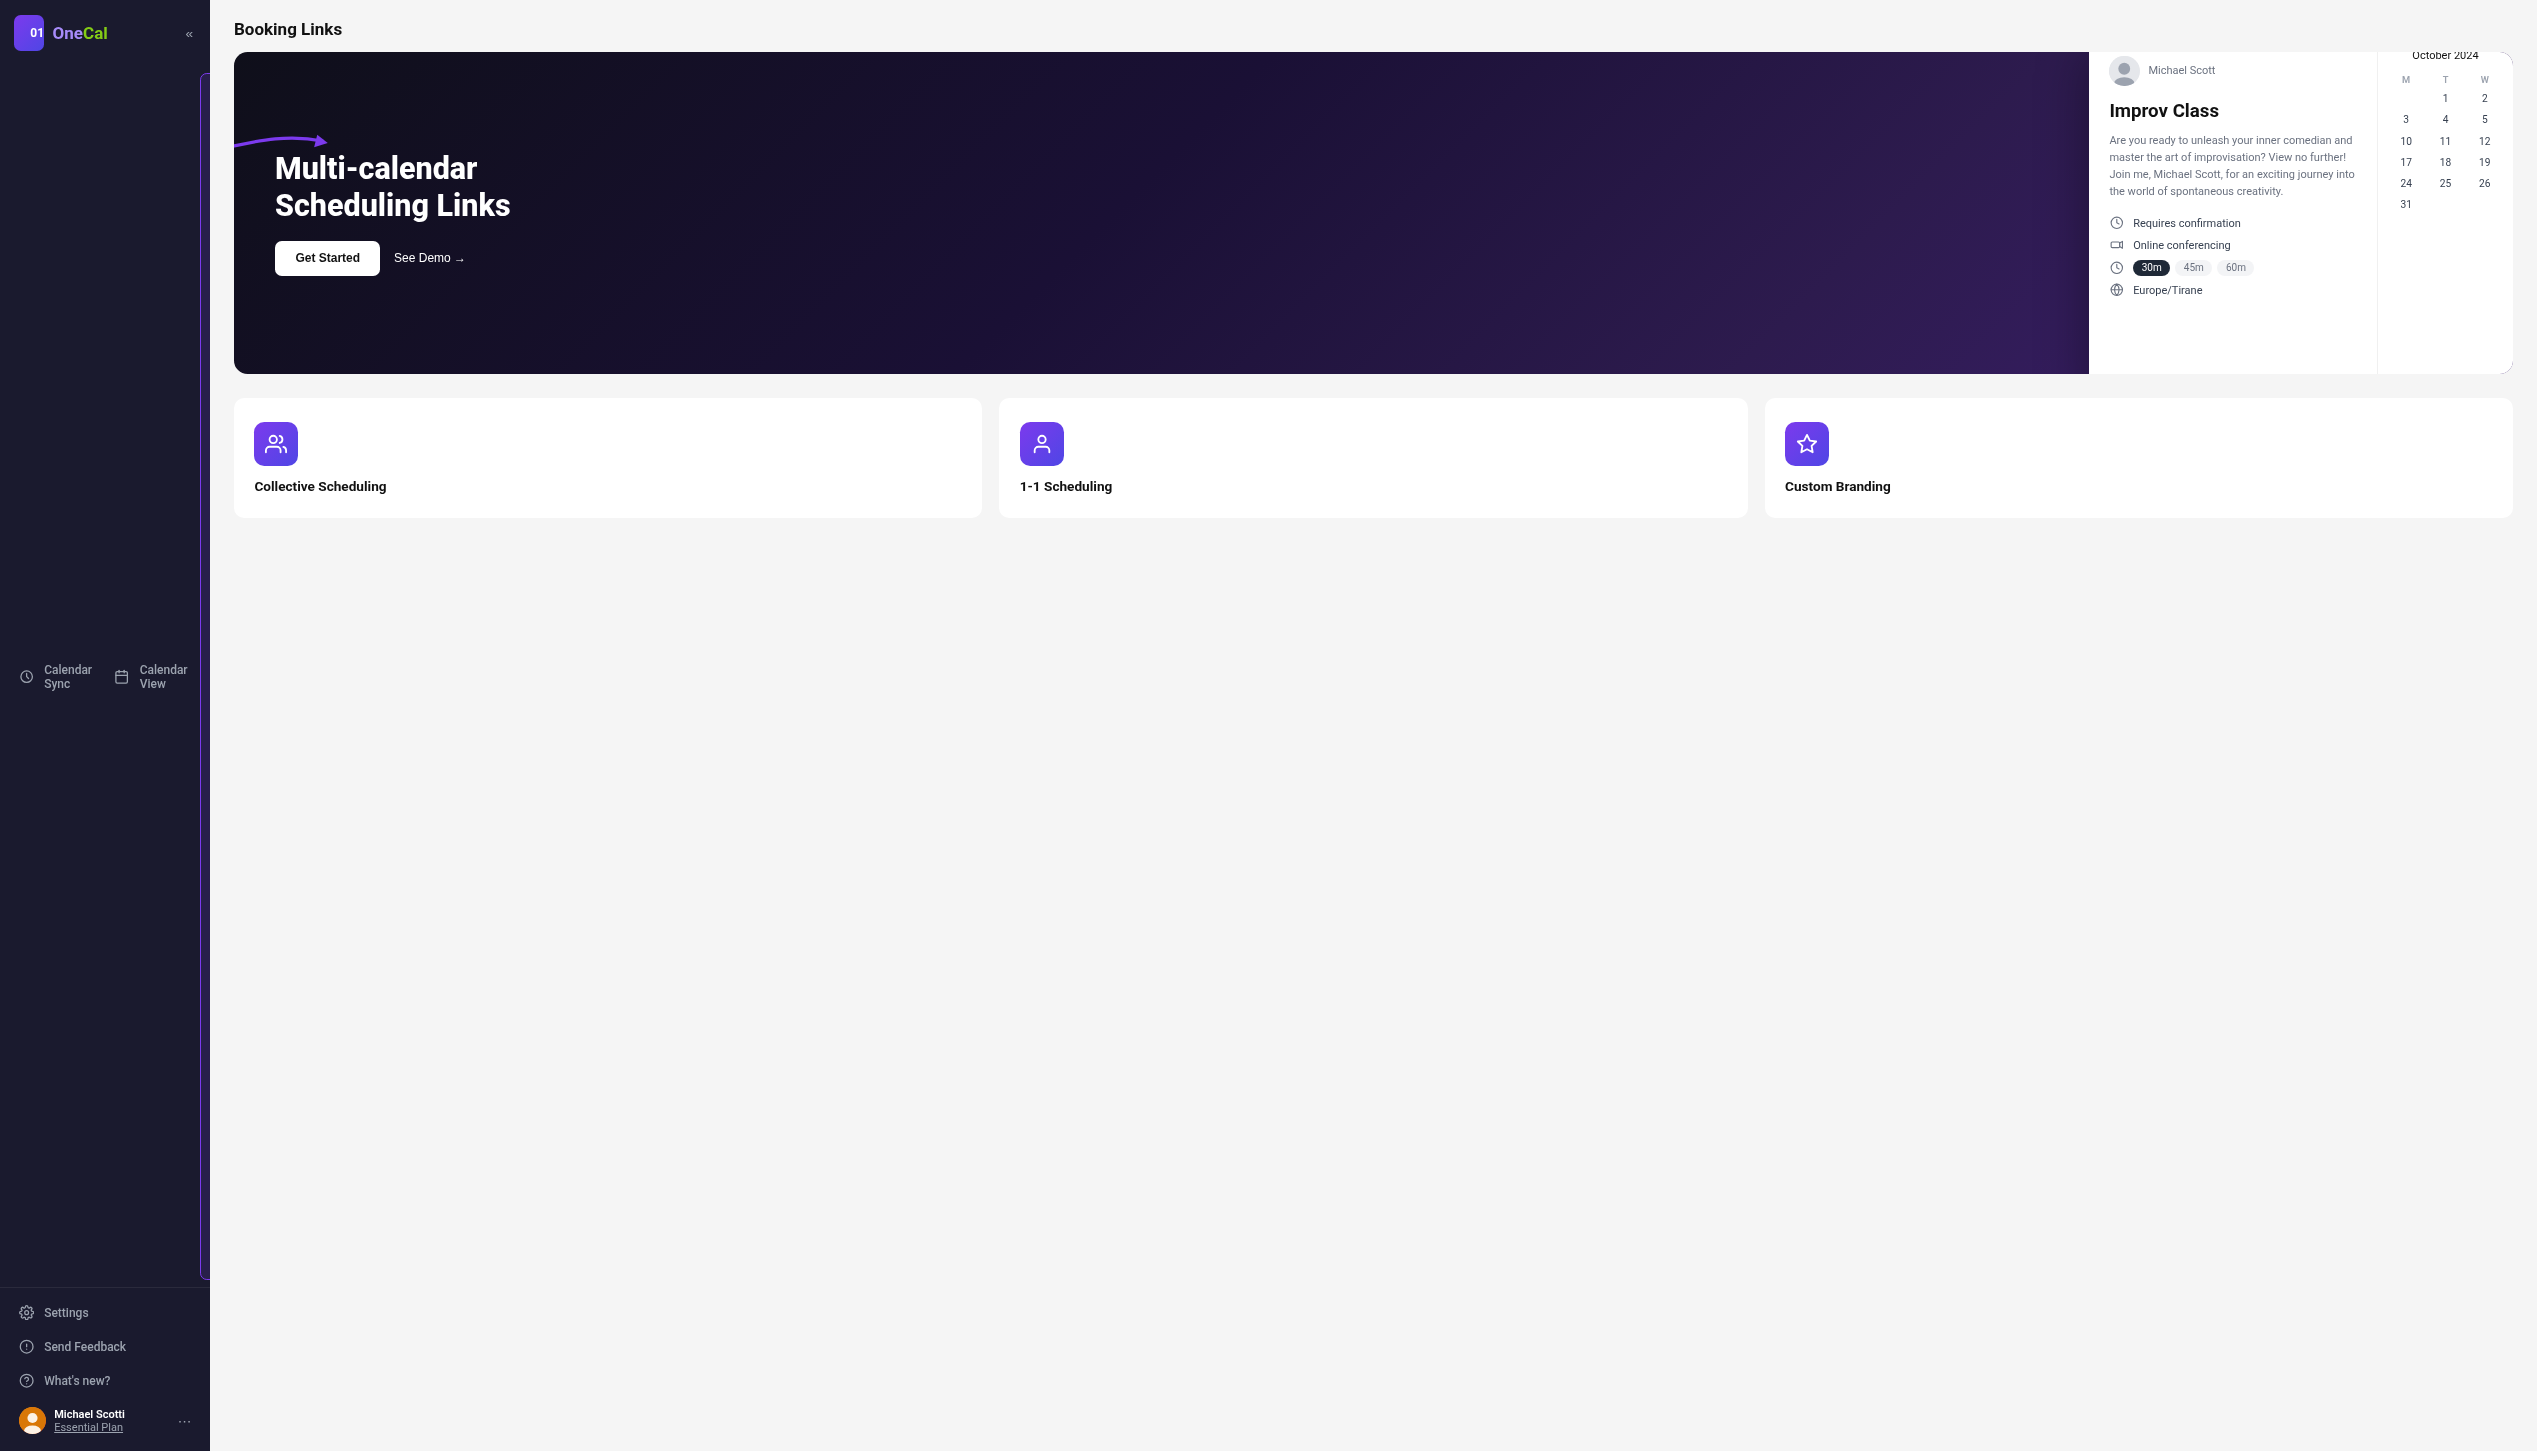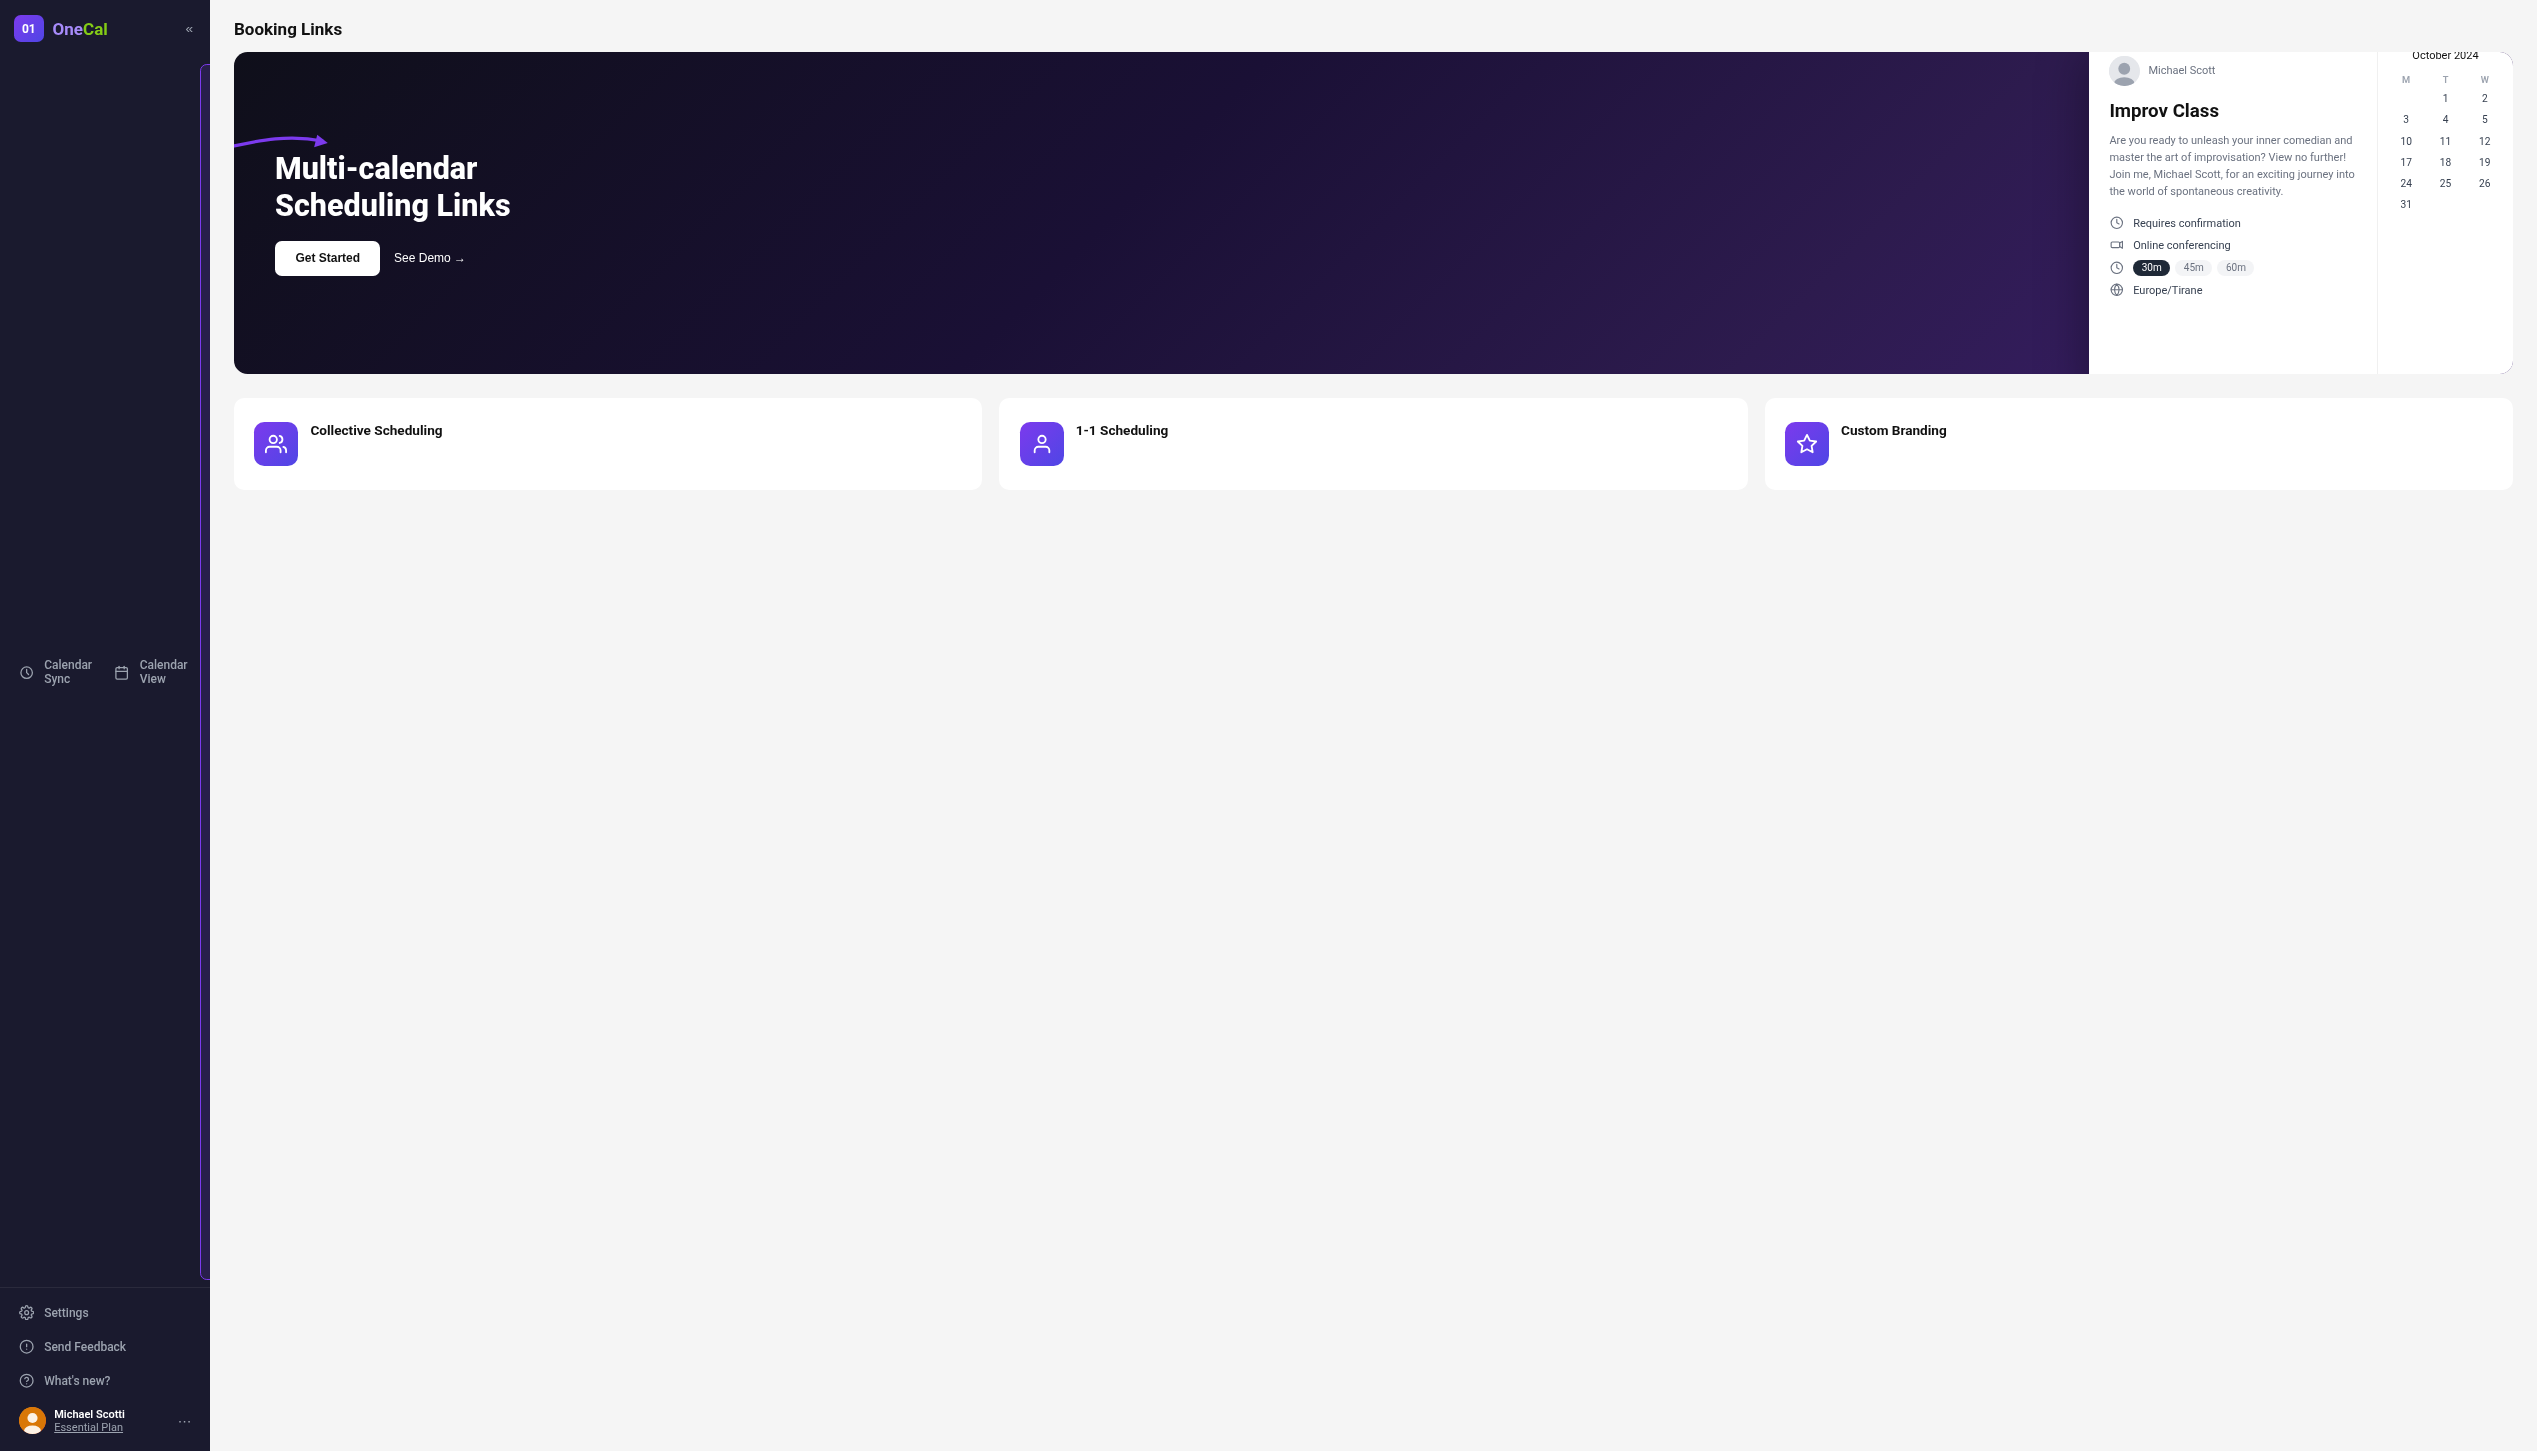--- a/index.html
+++ b/index.html
@@ -17,26 +17,26 @@
       overflow-y: auto;
     }
     .sidebar-logo {
       display: flex;
       align-items: center;
       padding: 15.3px 13.6px;
       gap: 8.5px;
     }
     .logo-icon {
       width: 30.5px;
-      height: 27px;
+      height: 36px;
       background: linear-gradient(135deg, #7c3aed, #4f46e5);
       border-radius: 6.8px;
       display: flex;
       align-items: center;
-      justify-content: center;
+      justify-content: flex-end;
       font-weight: 700;
       font-size: 12px;
       color: #fff;
       flex-shrink: 0;
     }
     .logo-text {
       font-size: 17px;
       font-weight: 700;
       color: #fff;
     }
@@ -330,21 +330,21 @@
       padding: 24px 24px;
       display: grid;
       grid-template-columns: repeat(3, 1fr);
       gap: 17px;
     }
     .feature-card {
       background: #fff;
       border-radius: 10.2px;
       padding: 24px 20.4px;
       display: flex;
-      flex-direction: row;
+      flex-direction: column;
       gap: 12px;
     }
     .card-icon-wrap {
       width: 44px;
       height: 44px;
       border-radius: 10.2px;
       background: linear-gradient(135deg, #7c3aed, #4f46e5);
       display: flex;
       align-items: center;
       justify-content: center;

